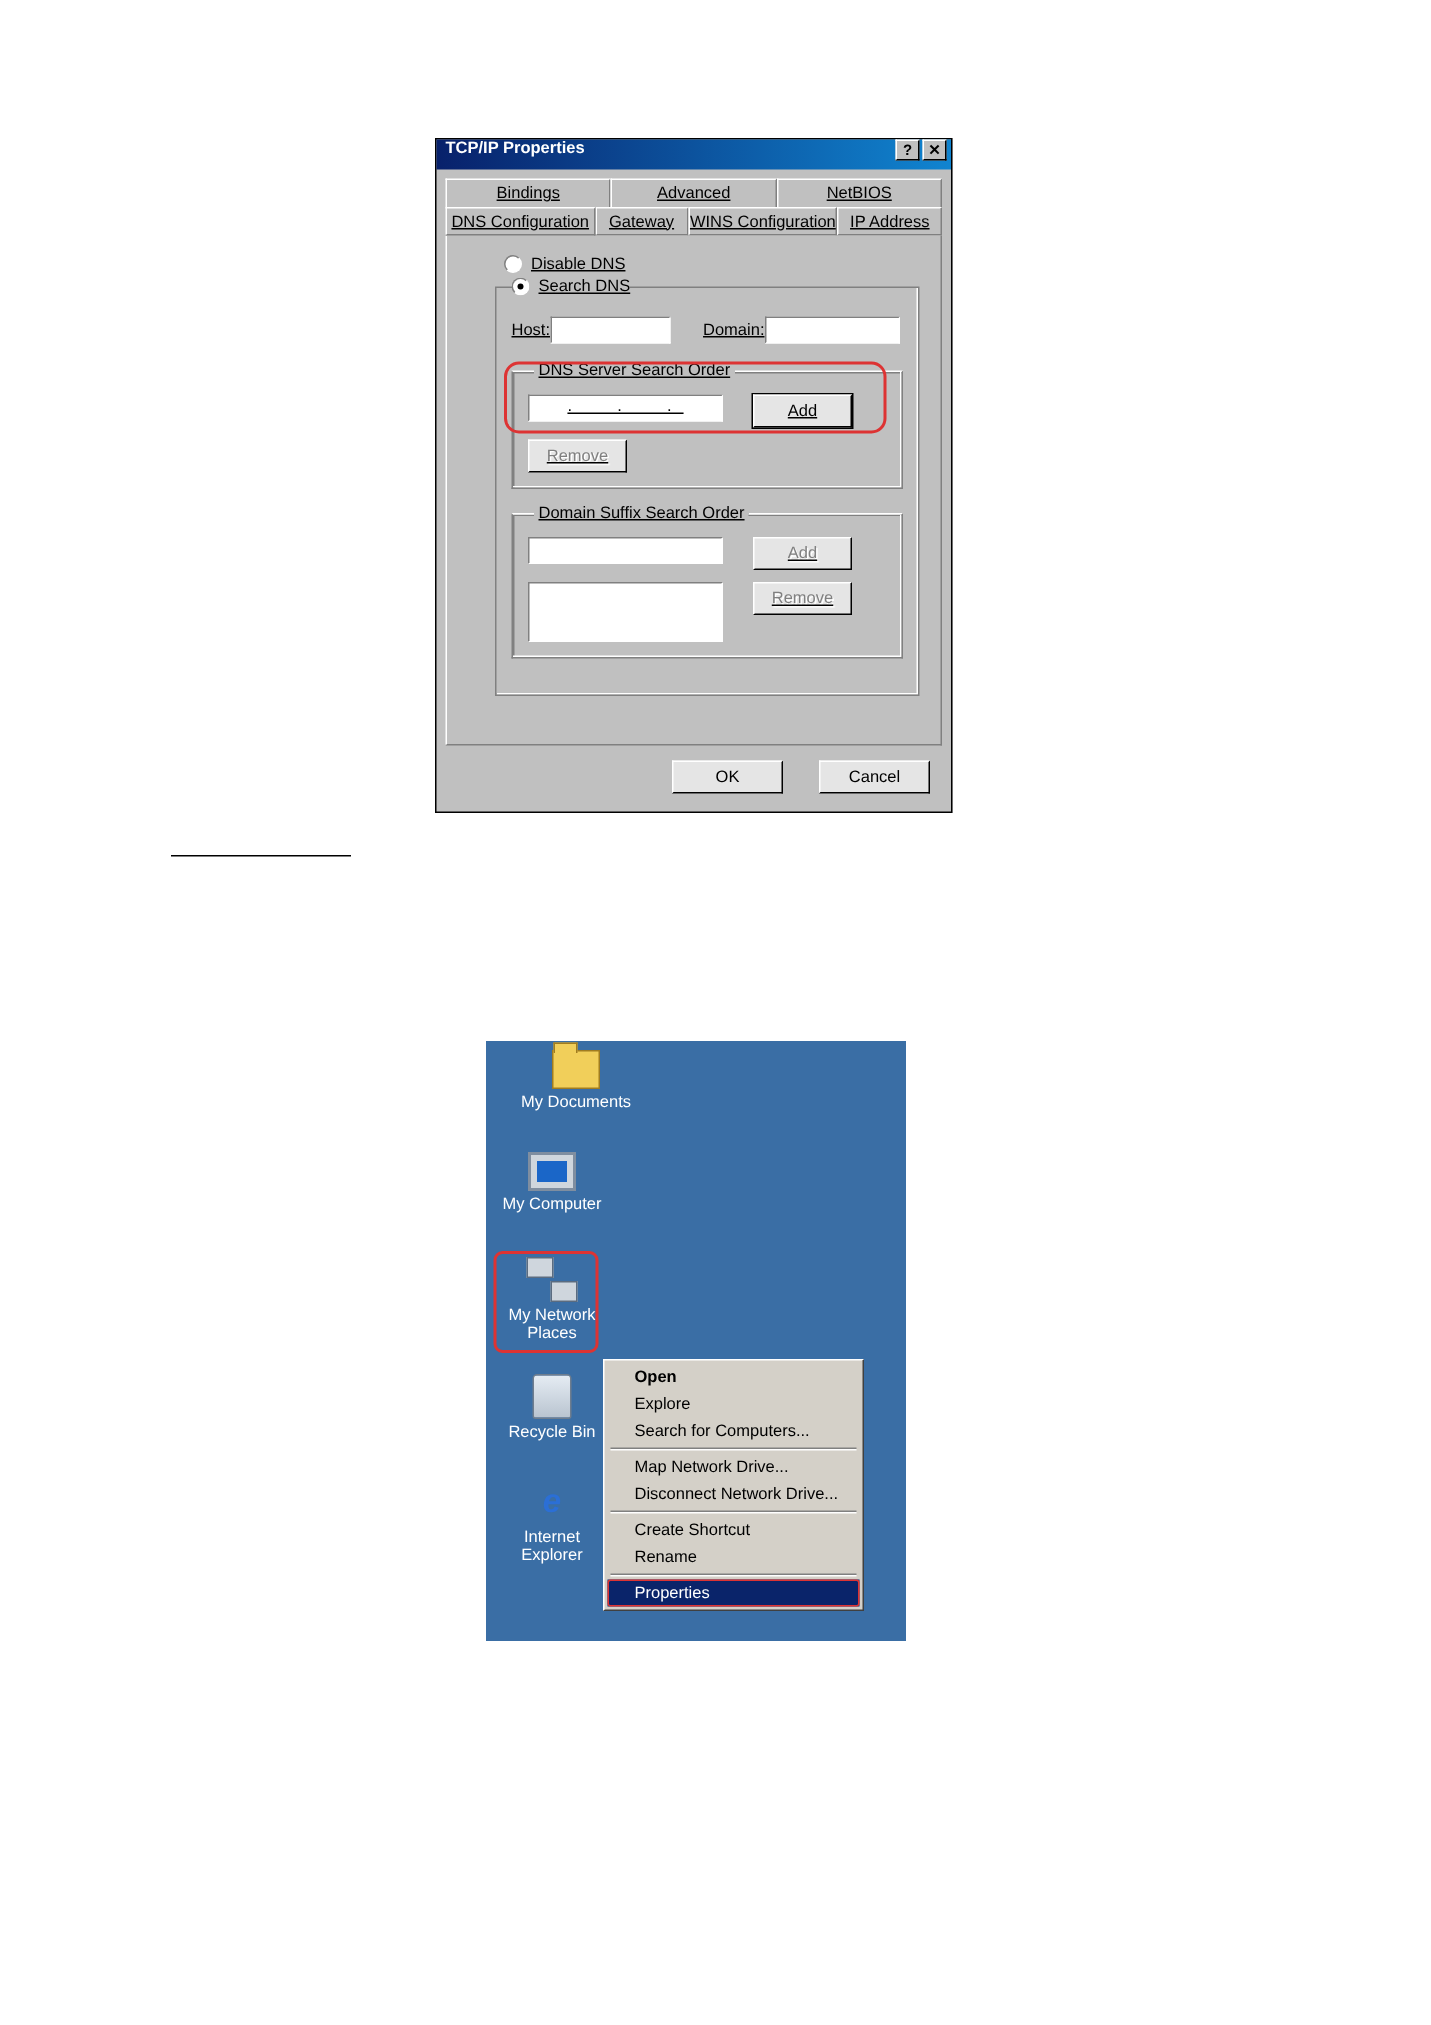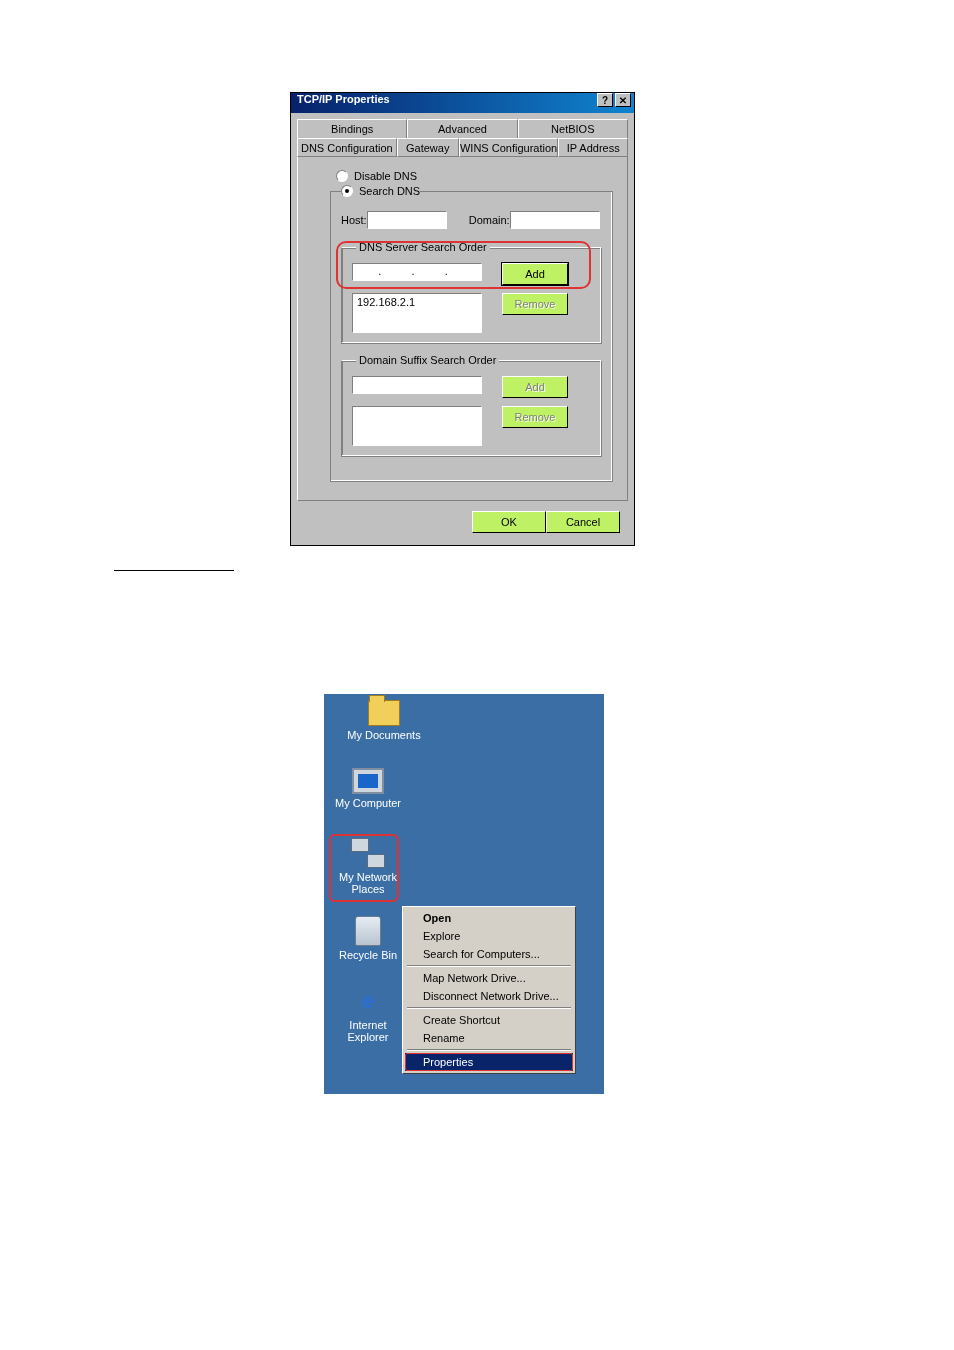--- a/index.html
+++ b/index.html
@@ -37,20 +37,21 @@
     border-left: 1px solid #fff;
     border-right: 1px solid #000;
     border-bottom: 1px solid #000;
     margin-left: 2px;
     display: flex; align-items: center; justify-content: center;
     color: #000; font-weight: bold; font-size: 10px;
   }
 
   .tabstrip {
     margin: 6px 6px 0 6px;
+    text-decoration: underline;
   }
   .tabrow { display: flex; height: 19px; }
   .tab {
     flex: 1;
     border-top: 1px solid #fff;
     border-left: 1px solid #fff;
     border-right: 1px solid #808080;
     background: #c0c0c0;
     display: flex; align-items: center; justify-content: center;
     font-size: 11px;
@@ -127,41 +128,41 @@
     background: #fff;
     border-top: 1px solid #808080;
     border-left: 1px solid #808080;
     border-right: 1px solid #fff;
     border-bottom: 1px solid #fff;
     font-size: 11px;
     padding: 2px 4px;
   }
   .btn {
     min-width: 66px; height: 22px;
-    background: #bef264;
+    background: #e5e5e5;
     border-top: 1px solid #fff;
     border-left: 1px solid #fff;
     border-right: 1px solid #000;
     border-bottom: 1px solid #000;
     font-size: 11px;
     display: inline-flex; align-items: center; justify-content: center;
     padding: 0 8px;
   }
   .btn.disabled { color: #808080; text-shadow: 1px 1px 0 #fff; }
   .btn.default { box-shadow: 0 0 0 1px #000; }
 
   .hl-red {
     position: absolute;
     border: 2px solid #d33;
     border-radius: 10px;
     pointer-events: none;
   }
 
   .dialog-buttons {
-    display: flex; justify-content: flex-end; gap: 0;
+    display: flex; justify-content: flex-end; gap: 24px;
     padding: 10px 14px 12px 0;
   }
 
   
   .doc-underline {
     position: absolute;
     left: 114px;
     top: 570px;
     width: 120px;
     border-bottom: 1px solid #000;
@@ -309,23 +310,20 @@
           <div class="txt" style="width:90px"></div>
         </div>
 
         <fieldset class="groupbox" style="position:relative;">
           <legend>DNS Server Search Order</legend>
           <div class="iprow">
             <div class="txt" style="width:130px; letter-spacing:8px; text-align:center;">.&nbsp;&nbsp;.&nbsp;&nbsp;.</div>
             <div class="btn default">Add</div>
           </div>
           <div class="iprow" style="margin-top:8px;">
-            <div class="listbox" style="width:130px; height:40px;">
-              <div>192.168.2.1</div>
-            </div>
             <div class="btn disabled">Remove</div>
           </div>
           <div class="hl-red" style="left:-6px; top:-12px; width:255px; height:48px;"></div>
         </fieldset>
 
         <fieldset class="groupbox">
           <legend>Domain Suffix Search Order</legend>
           <div class="iprow">
             <div class="txt" style="width:130px;"></div>
             <div class="btn disabled">Add</div>

